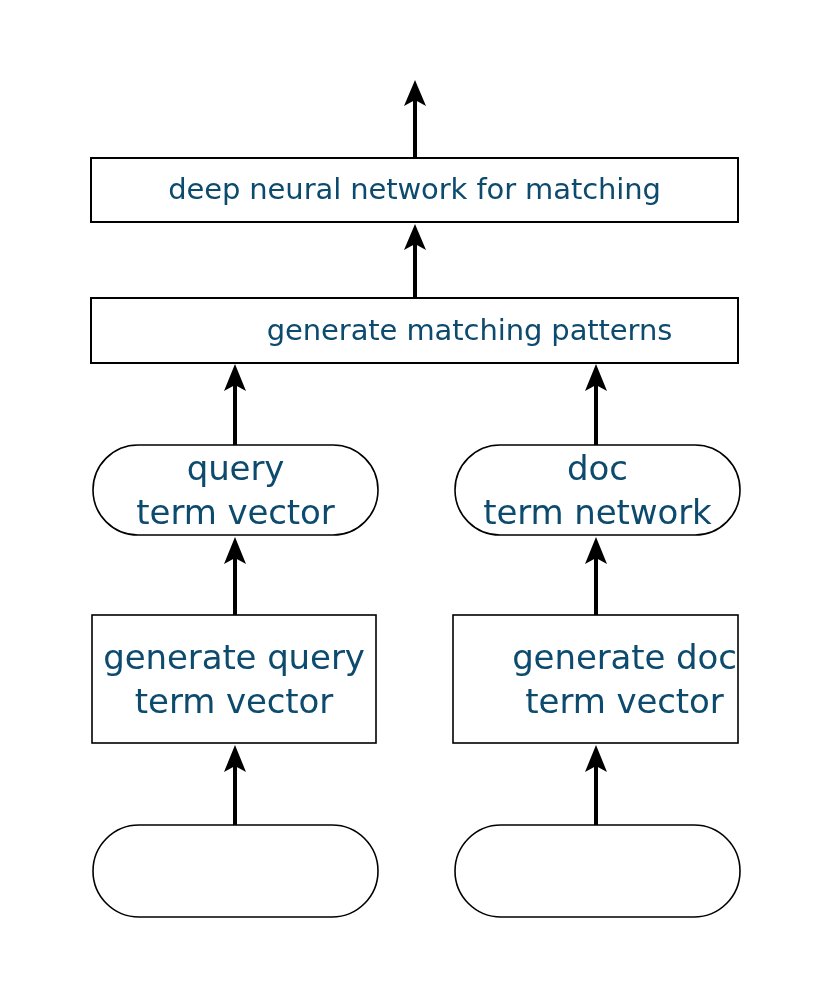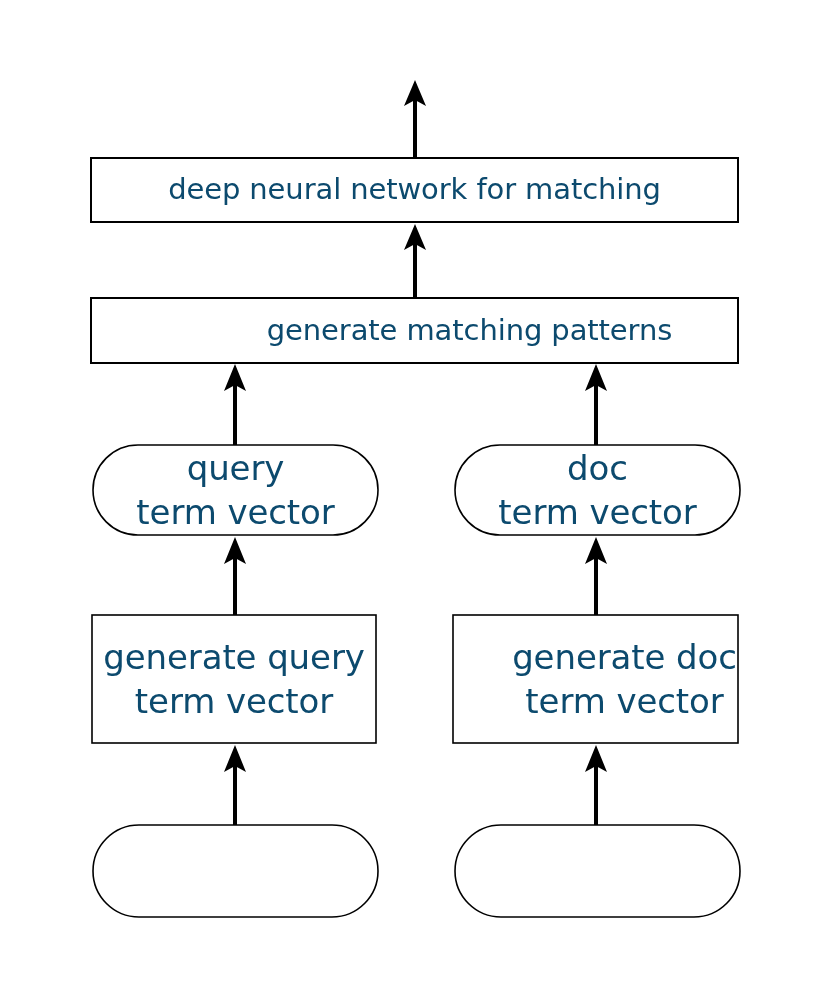--- a/index.html
+++ b/index.html
@@ -125,21 +125,21 @@
   </svg>
 
   <div class="node-label lbl-lg" style="left:91px; top:158px; width:647px; height:64px;">deep neural network for matching</div>
 
   <div class="node-label lbl-lg" style="left:91px; top:298px; width:757px; height:65px;">generate matching patterns</div>
 
   <div class="node-label lbl-md" style="left:93px; top:445px; width:285px; height:90px;">query
 term vector</div>
 
   <div class="node-label lbl-md" style="left:455px; top:445px; width:285px; height:90px;">doc
-term vector</div>
+term network</div>
 
   <div class="node-label lbl-md" style="left:92px; top:615px; width:284px; height:128px;">generate query
 term vector</div>
 
   <div class="node-label lbl-md" style="left:453px; top:615px; width:343px; height:128px;">generate doc
 term vector</div>
 
 
 
 </div>

